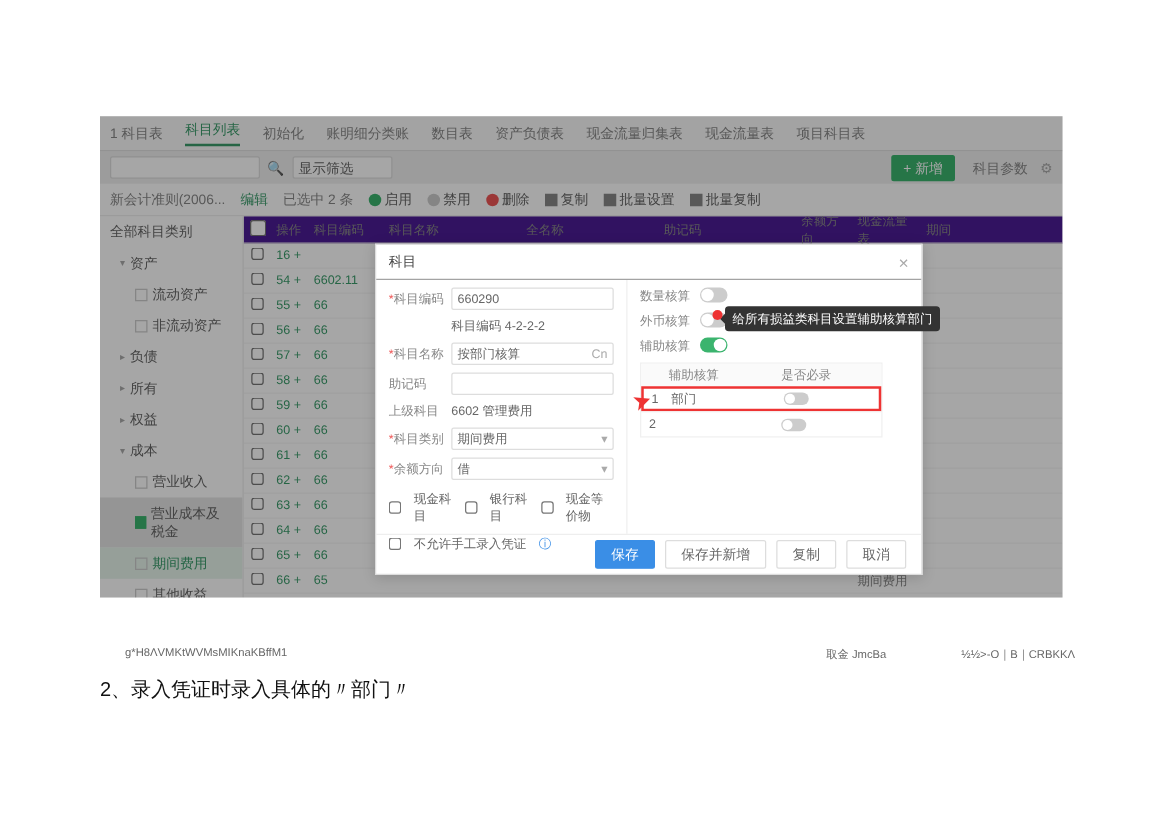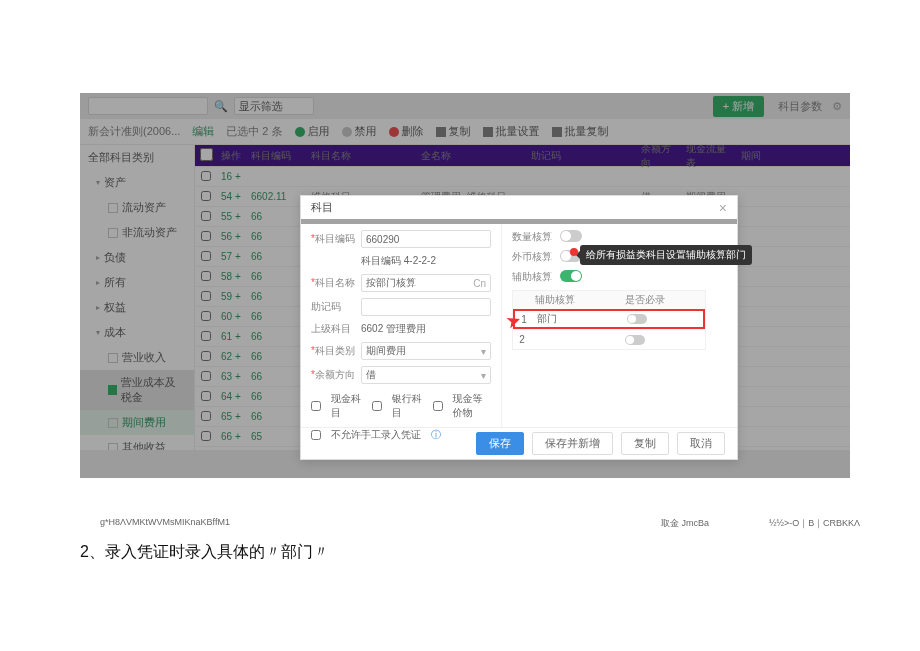--- a/index.html
+++ b/index.html
@@ -64,21 +64,21 @@
     .gr-code { width: 60px; color: #3b9c6b; }
     .gr-name { width: 110px; }
     .gr-fn { width: 110px; }
     .gr-cd { width: 110px; }
     .gr-bal { width: 45px; }
     .gr-sub { width: 55px; }
     .gr-qi { width: 40px; }
     
     
     .modal { position: absolute; left: 300px; top: 195px; width: 438px; height: 265px; background: #fff; border: 1px solid #ddd; z-index: 10; font-size: 11px; box-shadow: 0 2px 10px rgba(0,0,0,0.15); }
-    .modal-head { height: 28px; display: flex; align-items: center; padding: 0 10px; border-bottom: 5px solid #a3a3a3; gap: 36px; }
+    .modal-head { height: 28px; display: flex; align-items: center; padding: 0 10px; border-bottom: 1px solid #a3a3a3; gap: 36px; }
     .modal-title { color: #444; }
     .modal-close { margin-left: auto; color: #aaa; cursor: pointer; font-size: 14px; }
     .modal-body { display: flex; height: calc(100% - 60px); }
     .mb-left { width: 200px; padding: 6px 10px; }
     .mb-right { width: 215px; padding: 6px 10px; border-left: 1px solid #f0f0f0; position: relative; }
     .form-row { display: flex; align-items: center; margin-bottom: 6px; }
     .fr-label { width: 50px; color: #888; font-size: 10px; }
     .fr-label.req::before { content: '*'; color: #e55; }
     .fr-input { flex: 1; height: 18px; border: 1px solid #ddd; border-radius: 2px; padding: 0 4px; font-size: 10px; color: #666; display: flex; align-items: center; }
     .fr-text { color: #666; font-size: 10px; }
@@ -119,20 +119,31 @@
     .caption { position: absolute; left: 80px; top: 498px; font-size: 16px; color: #111; margin-top: 44px; }
     .foot-random { position: absolute; top: 517px; left: 100px; width: 760px; display: flex; justify-content: space-between; font-size: 9px; color: #666; font-family: Arial; }
     .foot-random span:nth-child(2){margin-left:auto;margin-right:60px;}
   </style>
 </head>
 <body>
 
 <div class="page">
   <div class="app">
 
+    <div class="tabs">
+      <span class="tab">1 科目表</span>
+      <span class="tab active">科目列表</span>
+      <span class="tab">初始化</span>
+      <span class="tab">账明细分类账</span>
+      <span class="tab">数目表</span>
+      <span class="tab">资产负债表</span>
+      <span class="tab">现金流量归集表</span>
+      <span class="tab">现金流量表</span>
+      <span class="tab">项目科目表</span>
+    </div>
 
     <div class="topbar">
       <div class="searchbox"></div>
       <span style="color:#aaa">🔍</span>
       <div class="dropdown">显示筛选</div>
       <div class="btn-green">+ 新增</div>
       <span class="btn-link">科目参数</span>
       <span style="color:#aaa;margin-left:4px">⚙</span>
     </div>
 

